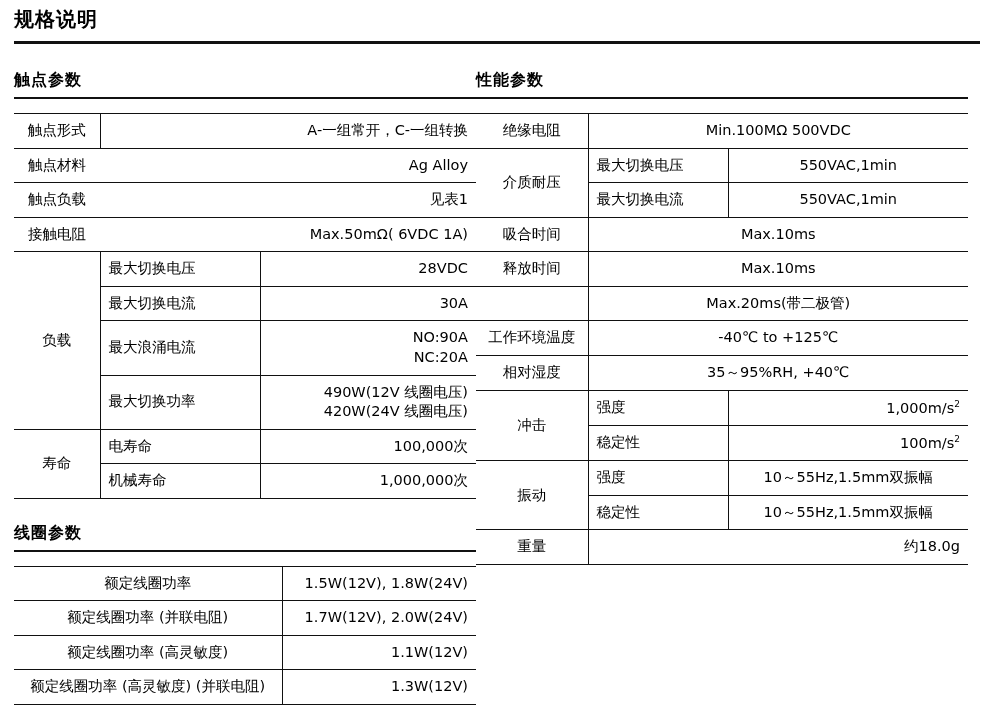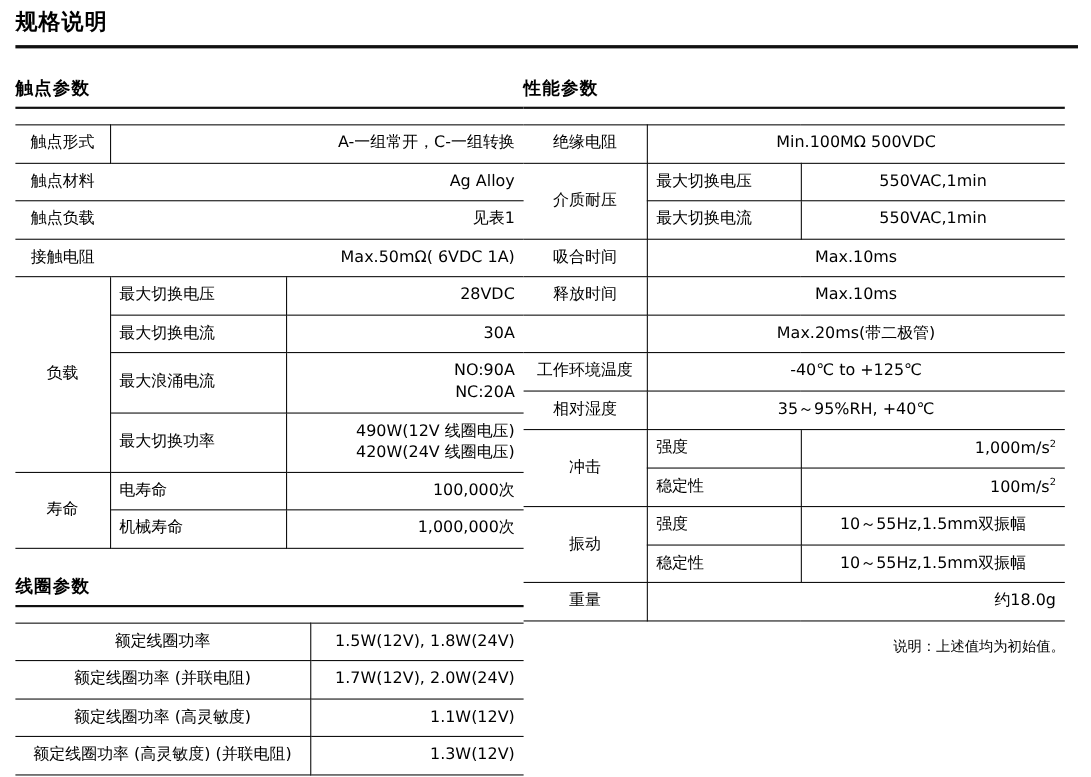--- a/index.html
+++ b/index.html
@@ -271,18 +271,17 @@
             <td class="center">10～55Hz,1.5mm双振幅</td>
           </tr>
 
           <tr>
             <td class="lbl sep-right">重量</td>
             <td class="val" colspan="2">约18.0g</td>
           </tr>
         </tbody>
       </table>
 
-      <div class="note">说明：上述值均为初始值。</div>
 
     </div>
 
   </div>
 </div>
 
 </body></html>

